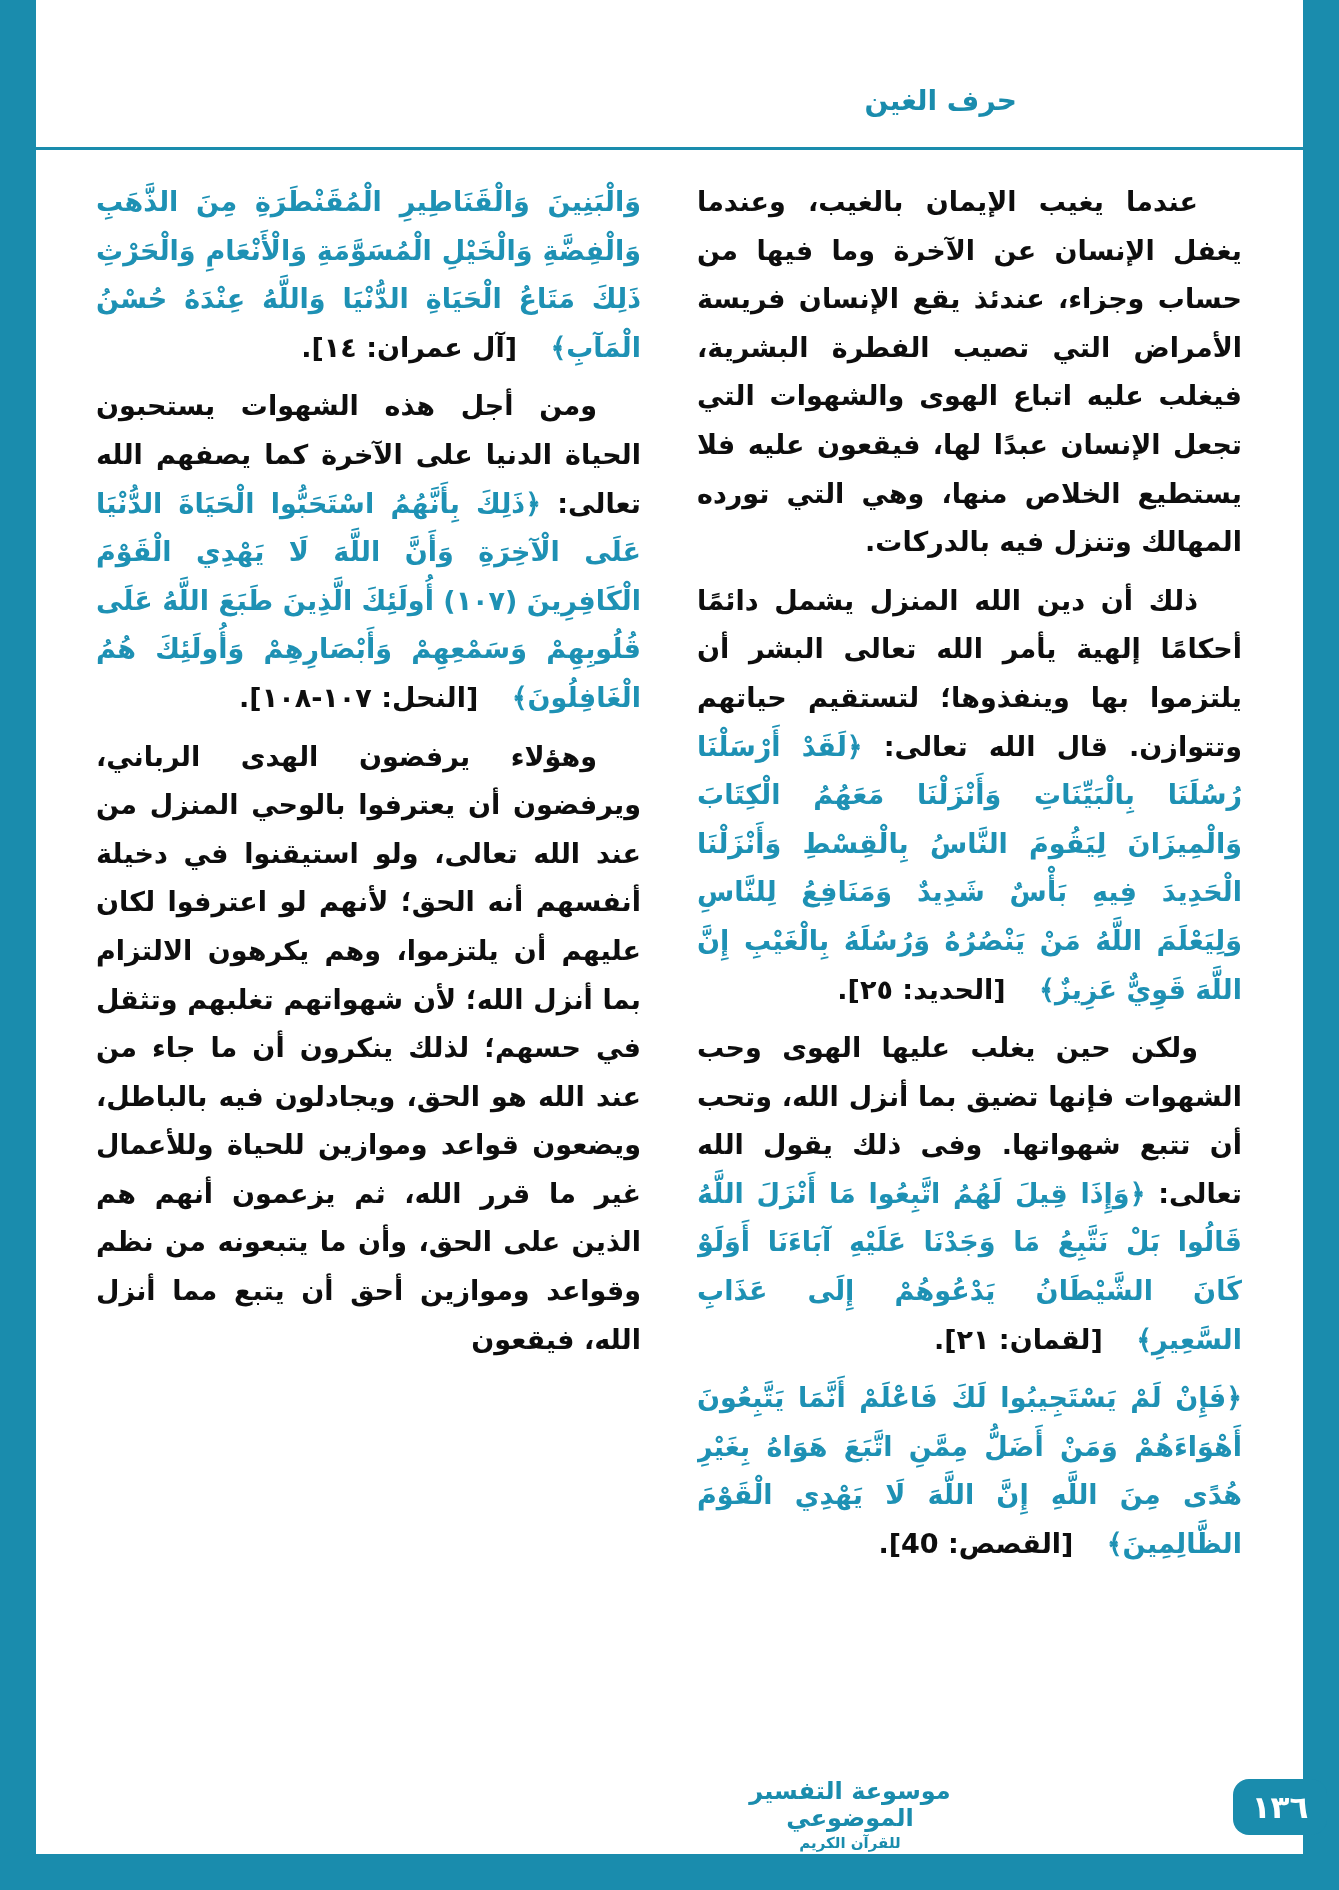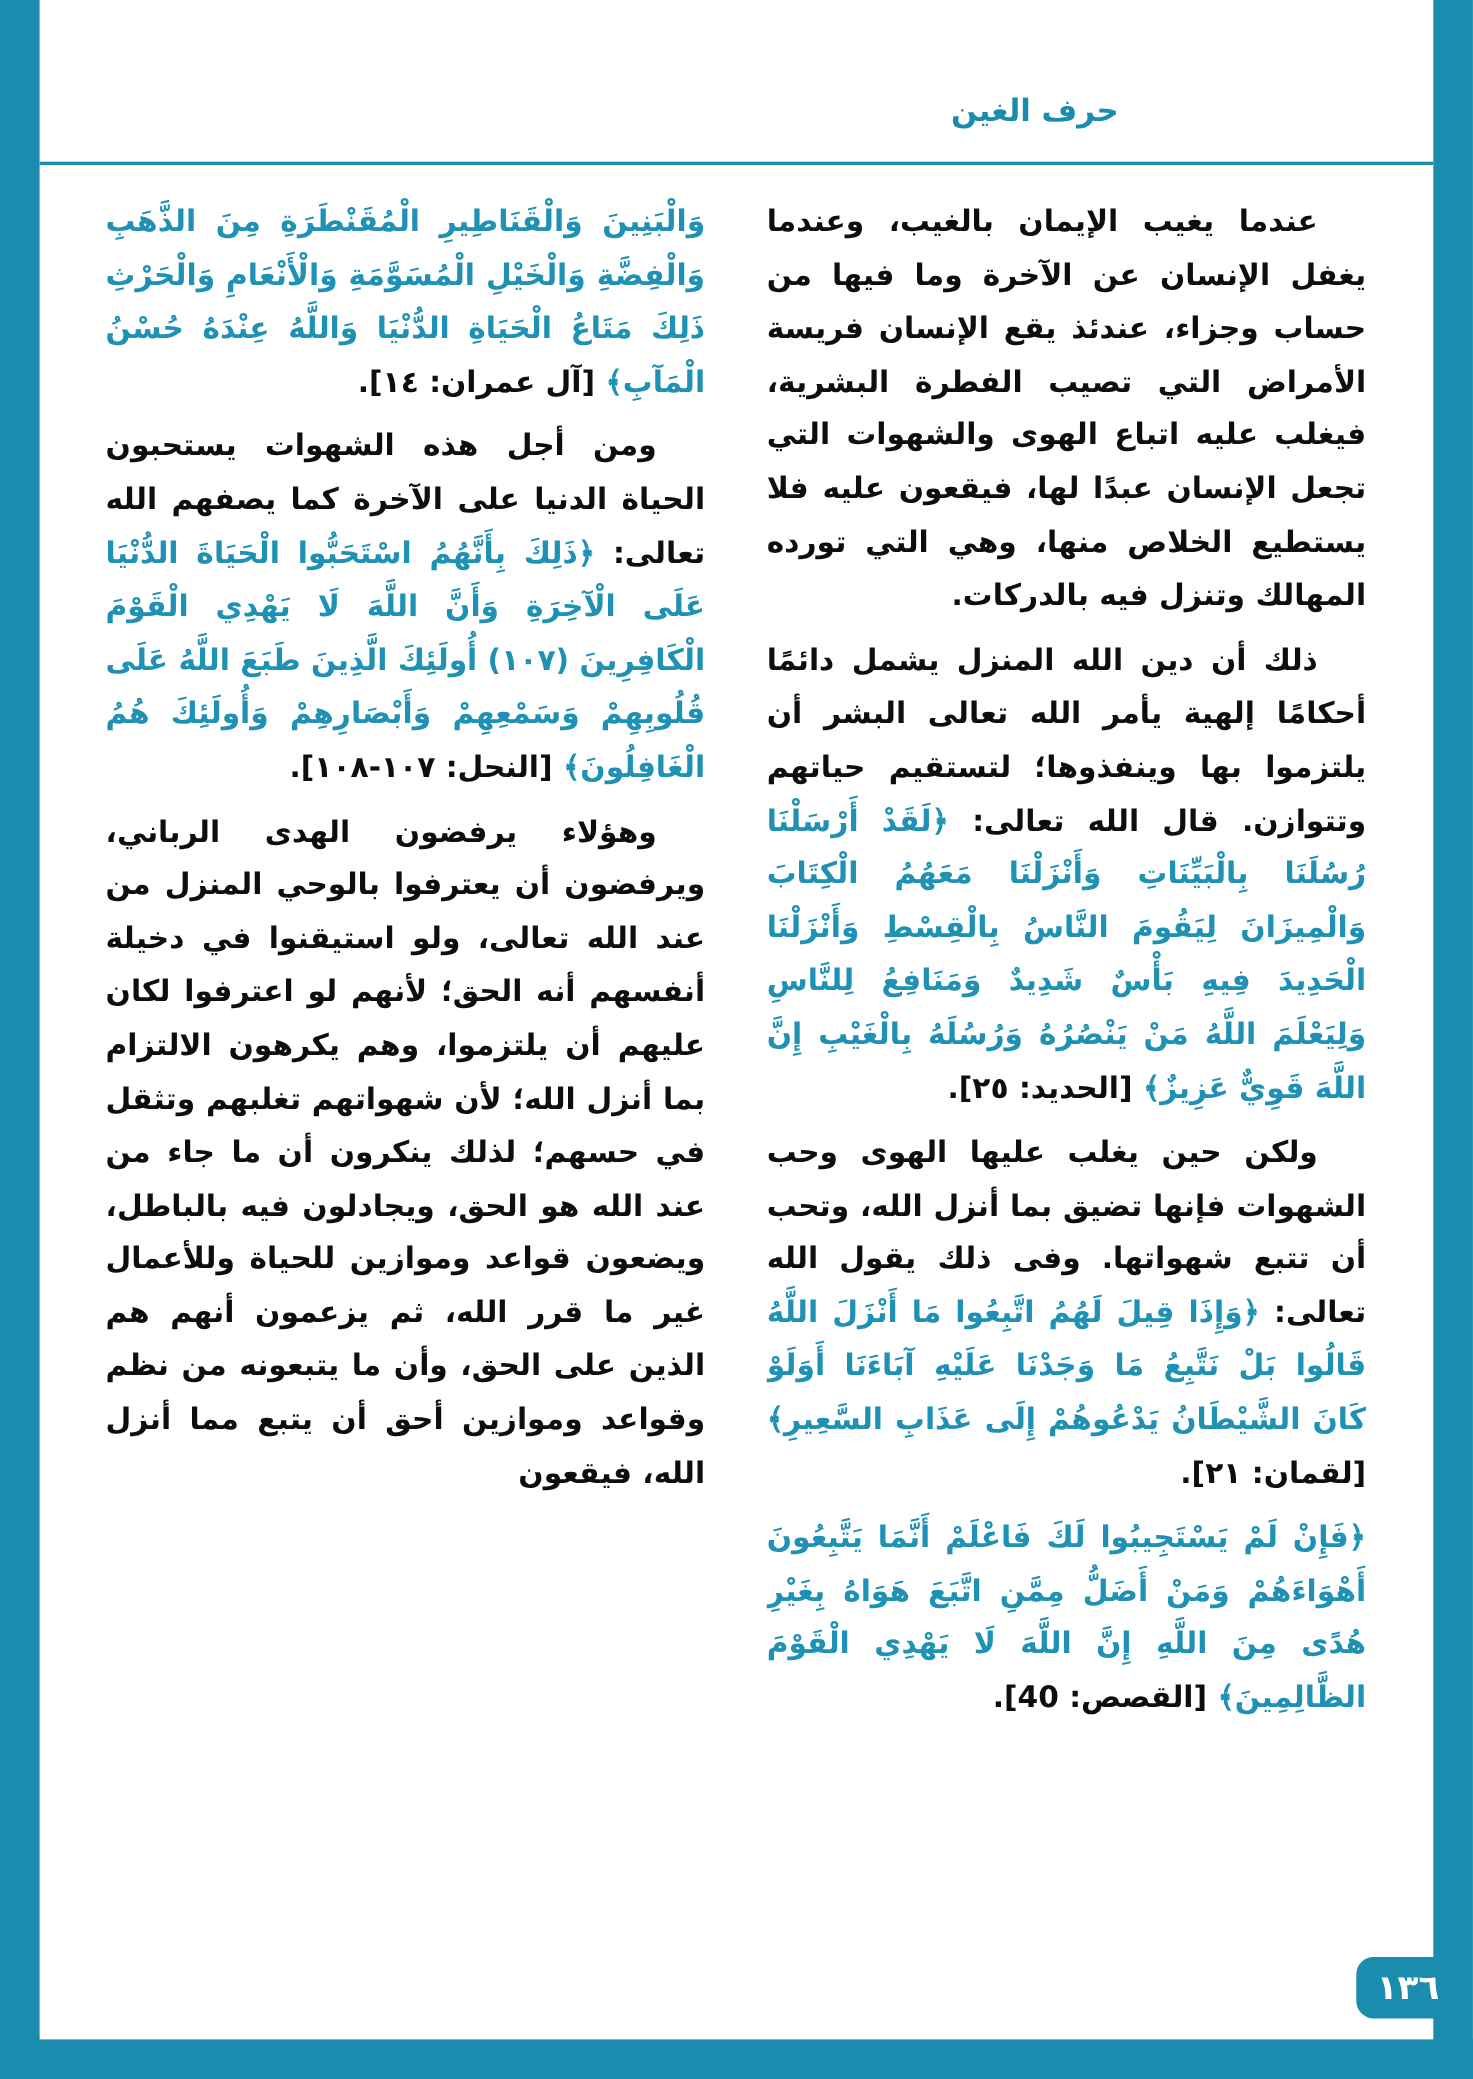--- a/index.html
+++ b/index.html
@@ -41,21 +41,21 @@
   .col{flex:1 1 0;overflow:hidden;}
   .para{
     margin:0 0 10px 0;
     text-align:justify;
     font-size:27px;
     line-height:1.8;
     font-weight:700;
     color:var(--ink);
   }
   .para.indent{text-indent:44px;}
-  .quran{color:var(--quran);font-weight:700;}
+  .quran{color:var(--quran);font-weight:700;margin-left:24px;}
   .ref{color:var(--ink);font-weight:700;}
   .footer-logo{
     position:absolute;left:735px;bottom:38px;width:230px;
     text-align:center;color:var(--accent);
     line-height:1.15;
   }
   .footer-logo .l1{font-size:24px;font-weight:700;}
   .footer-logo .l2{font-size:15px;font-weight:700;margin-top:2px;}
   .page-badge{
     position:absolute;right:12px;bottom:55px;
@@ -90,18 +90,22 @@
     </div>
 
     <div class="col">
       <p class="para"><span class="body-text"></span><span class="quran">وَالْبَنِينَ وَالْقَنَاطِيرِ الْمُقَنْطَرَةِ مِنَ الذَّهَبِ وَالْفِضَّةِ وَالْخَيْلِ الْمُسَوَّمَةِ وَالْأَنْعَامِ وَالْحَرْثِ ذَلِكَ مَتَاعُ الْحَيَاةِ الدُّنْيَا وَاللَّهُ عِنْدَهُ حُسْنُ الْمَآبِ﴾</span><span class="ref"> [آل عمران: ١٤].</span></p>
       <p class="para indent"><span class="body-text">ومن أجل هذه الشهوات يستحبون الحياة الدنيا على الآخرة كما يصفهم الله تعالى: </span><span class="quran">﴿ذَلِكَ بِأَنَّهُمُ اسْتَحَبُّوا الْحَيَاةَ الدُّنْيَا عَلَى الْآخِرَةِ وَأَنَّ اللَّهَ لَا يَهْدِي الْقَوْمَ الْكَافِرِينَ (١٠٧) أُولَئِكَ الَّذِينَ طَبَعَ اللَّهُ عَلَى قُلُوبِهِمْ وَسَمْعِهِمْ وَأَبْصَارِهِمْ وَأُولَئِكَ هُمُ الْغَافِلُونَ﴾</span><span class="ref"> [النحل: ١٠٧-١٠٨].</span></p>
       <p class="para indent"><span class="body-text">وهؤلاء يرفضون الهدى الرباني، ويرفضون أن يعترفوا بالوحي المنزل من عند الله تعالى، ولو استيقنوا في دخيلة أنفسهم أنه الحق؛ لأنهم لو اعترفوا لكان عليهم أن يلتزموا، وهم يكرهون الالتزام بما أنزل الله؛ لأن شهواتهم تغلبهم وتثقل في حسهم؛ لذلك ينكرون أن ما جاء من عند الله هو الحق، ويجادلون فيه بالباطل، ويضعون قواعد وموازين للحياة وللأعمال غير ما قرر الله، ثم يزعمون أنهم هم الذين على الحق، وأن ما يتبعونه من نظم وقواعد وموازين أحق أن يتبع مما أنزل الله، فيقعون</span><span class="quran"></span><span class="ref"></span></p>
     </div>
 
   </div>
 
+  <div class="footer-logo">
+    <div class="l1">موسوعة التفسير الموضوعي</div>
+    <div class="l2">للقرآن الكريم</div>
+  </div>
 
   <div class="page-badge">
     <span>١٣٦</span>
   </div>
 
 </div>
 
 </body></html>

